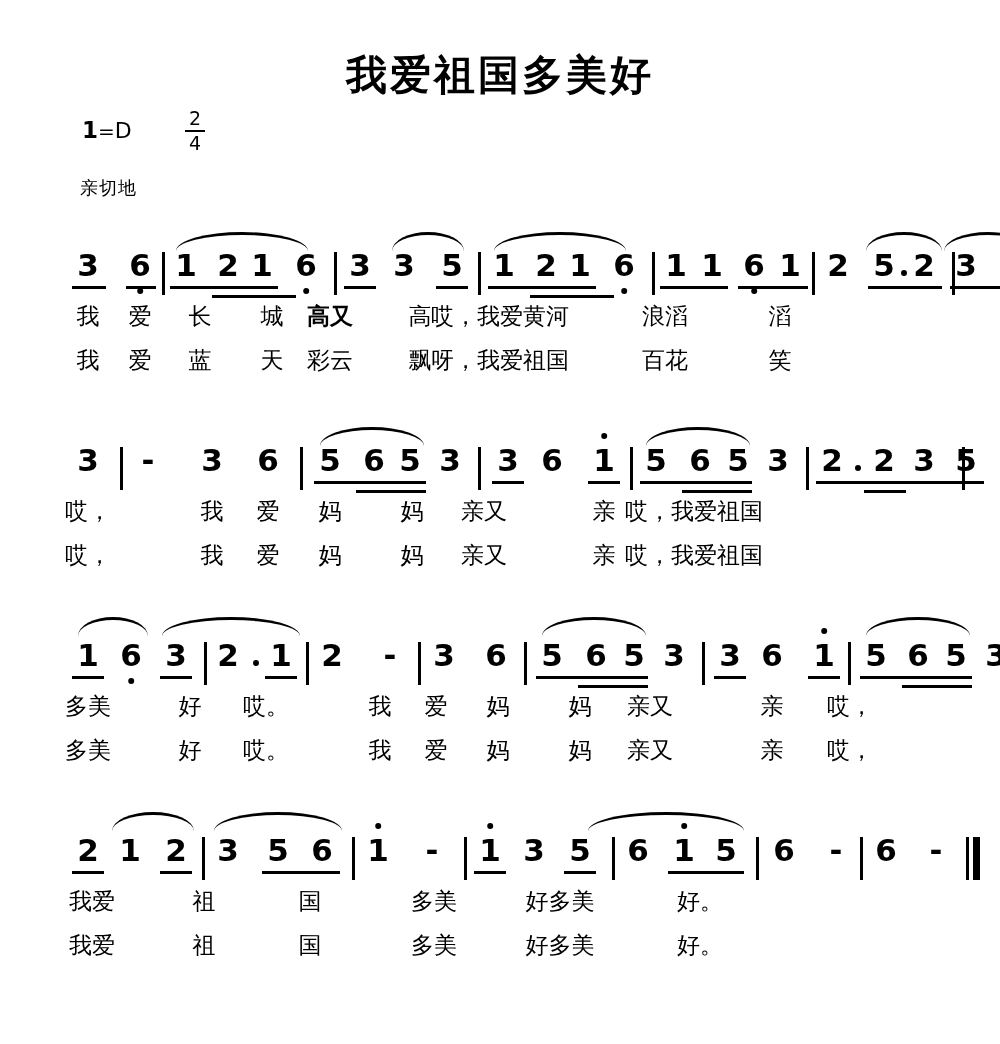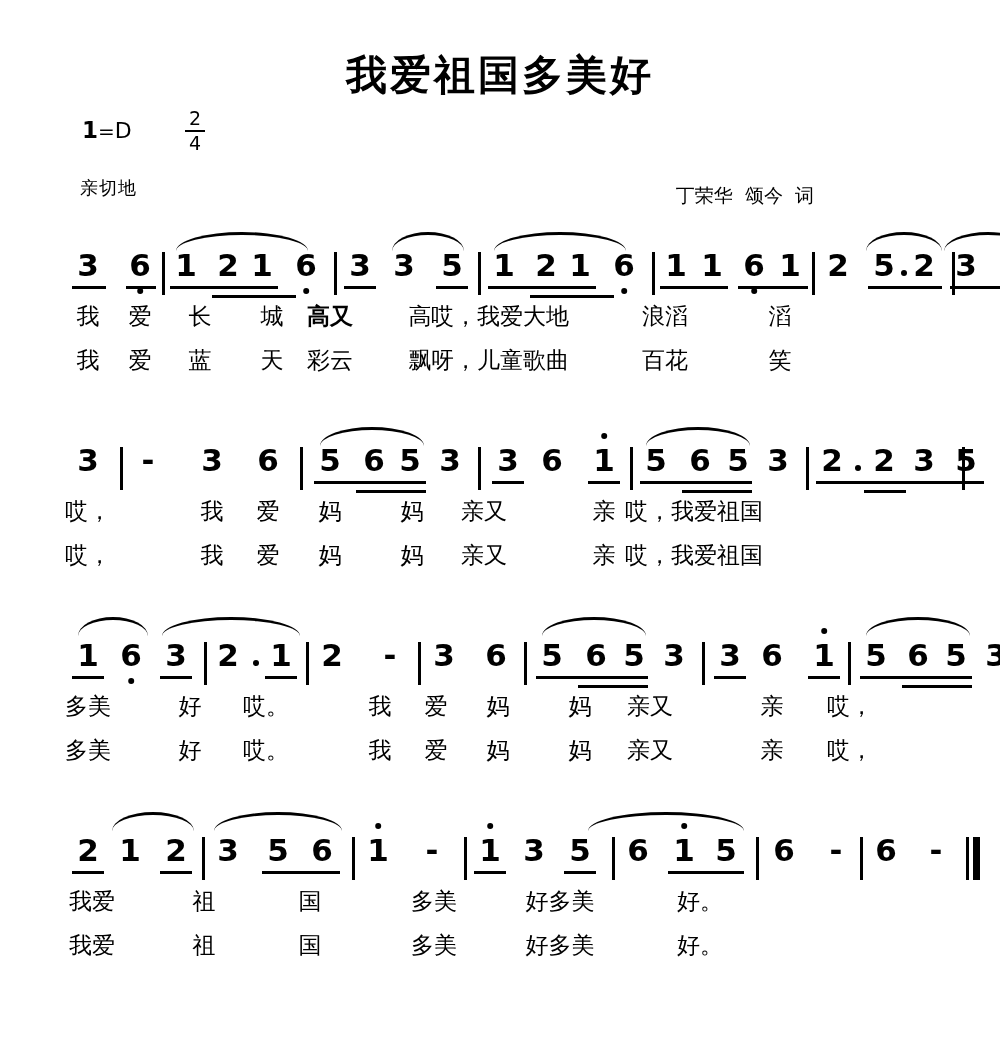--- a/index.html
+++ b/index.html
@@ -196,21 +196,20 @@
 
   <div class="time-sig">
     <span class="num">2</span>
     <span class="bar-line"></span>
     <span class="den">4</span>
   </div>
 
   <div class="tempo-mark">亲切地</div>
 
   <div class="credits">
-    <span class="crow">丁荣华  颂今  词</span>
   </div>
 </div>
 
 <div id="score-root">
     <div class="system" style="position: absolute; left: 0px; top: 225px; width: 1000px; height: 190px;">
       <div class="note" style="left: 88px; top: 25px;"><span class="gl">3</span></div>
       <div class="note" style="left: 140px; top: 25px;"><span class="gl">6<div class="oct-dn"></div></span></div>
       <div class="note" style="left: 186px; top: 25px;"><span class="gl">1</span></div>
       <div class="note" style="left: 228px; top: 25px;"><span class="gl">2</span></div>
       <div class="note" style="left: 262px; top: 25px;"><span class="gl">1</span></div>
@@ -253,30 +252,30 @@
       <div class="slur" style="left: 392px; top: 7px; width: 72px;"></div>
       <div class="slur" style="left: 494px; top: 7px; width: 132px;"></div>
       <div class="slur" style="left: 866px; top: 7px; width: 76px;"></div>
       <div class="slur" style="left: 944px; top: 7px; width: 88px;"></div>
       <div class="lyric" style="left: 88px; top: 78px;">我</div>
       <div class="lyric" style="left: 140px; top: 78px;">爱</div>
       <div class="lyric" style="left: 200px; top: 78px;">长</div>
       <div class="lyric" style="left: 272px; top: 78px;">城</div>
       <div class="lyric" style="left: 330px; top: 78px; font-weight: bold;">高又</div>
       <div class="lyric" style="left: 420px; top: 78px;">高</div>
-      <div class="lyric" style="left: 500px; top: 78px;">哎，我爱大地</div>
+      <div class="lyric" style="left: 500px; top: 78px;">哎，我爱黄河</div>
       <div class="lyric" style="left: 665px; top: 78px;">浪滔</div>
       <div class="lyric" style="left: 780px; top: 78px;">滔</div>
       <div class="lyric" style="left: 88px; top: 122px;">我</div>
       <div class="lyric" style="left: 140px; top: 122px;">爱</div>
       <div class="lyric" style="left: 200px; top: 122px;">蓝</div>
       <div class="lyric" style="left: 272px; top: 122px;">天</div>
       <div class="lyric" style="left: 330px; top: 122px;">彩云</div>
       <div class="lyric" style="left: 420px; top: 122px;">飘</div>
-      <div class="lyric" style="left: 500px; top: 122px;">呀，儿童歌曲</div>
+      <div class="lyric" style="left: 500px; top: 122px;">呀，我爱祖国</div>
       <div class="lyric" style="left: 665px; top: 122px;">百花</div>
       <div class="lyric" style="left: 780px; top: 122px;">笑</div>
     </div>
     <div class="system" style="position: absolute; left: 0px; top: 420px; width: 1000px; height: 190px;">
       <div class="note" style="left: 88px; top: 25px;"><span class="gl">3</span></div>
       <div class="dash" style="left: 148px; top: 25px;">-</div>
       <div class="note" style="left: 212px; top: 25px;"><span class="gl">3</span></div>
       <div class="note" style="left: 268px; top: 25px;"><span class="gl">6</span></div>
       <div class="note" style="left: 330px; top: 25px;"><span class="gl">5</span></div>
       <div class="note" style="left: 374px; top: 25px;"><span class="gl">6</span></div>

